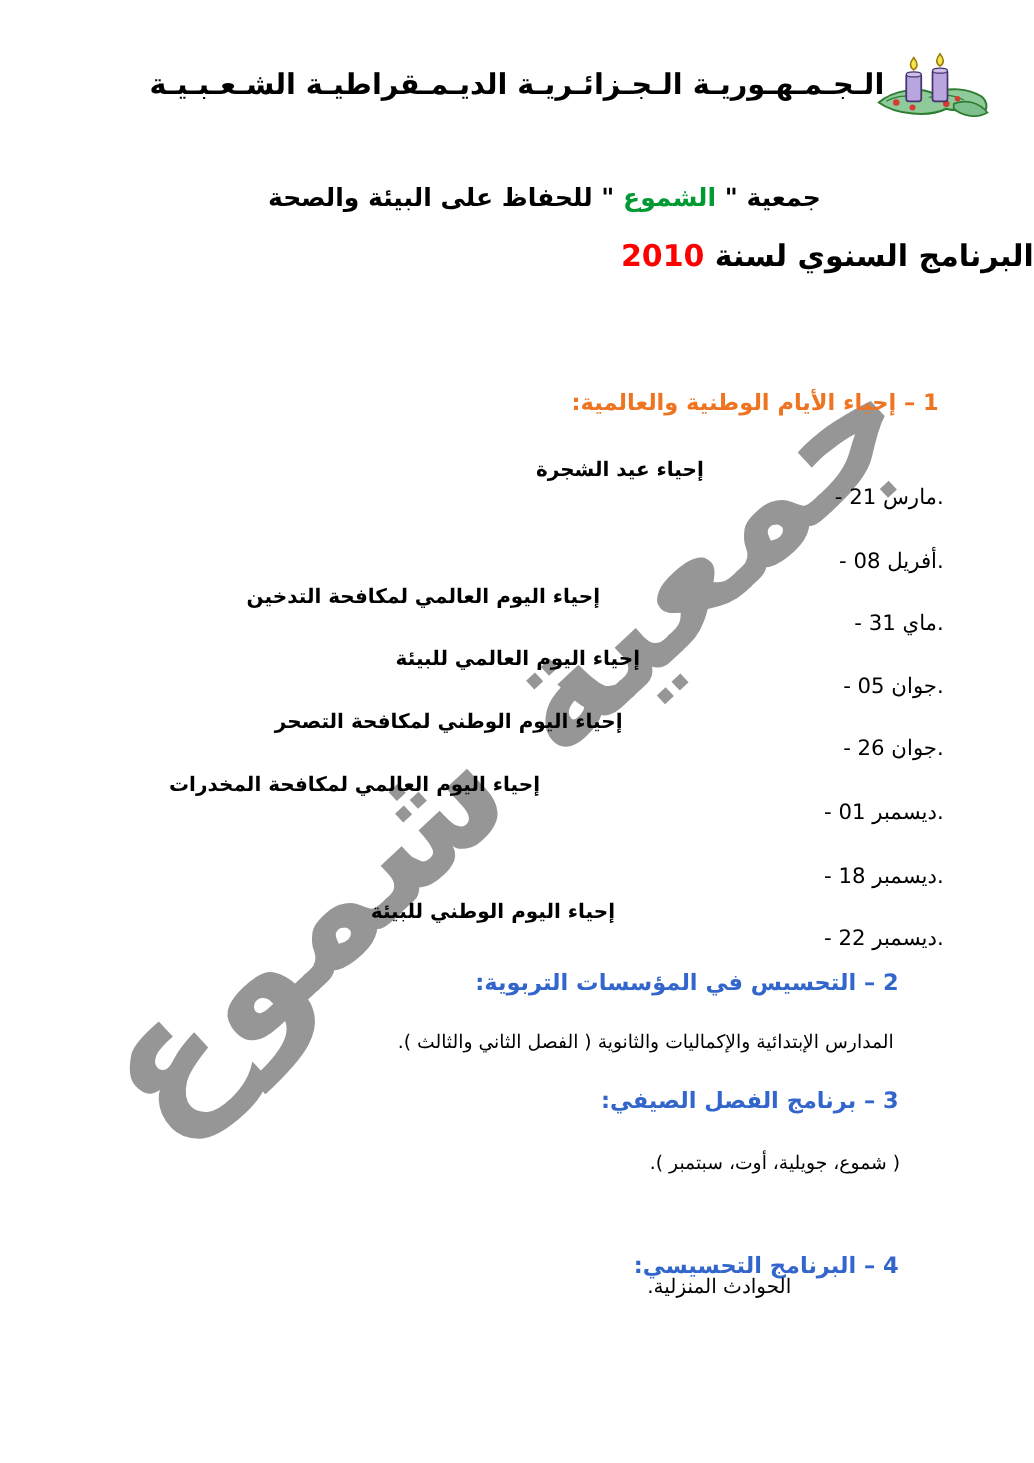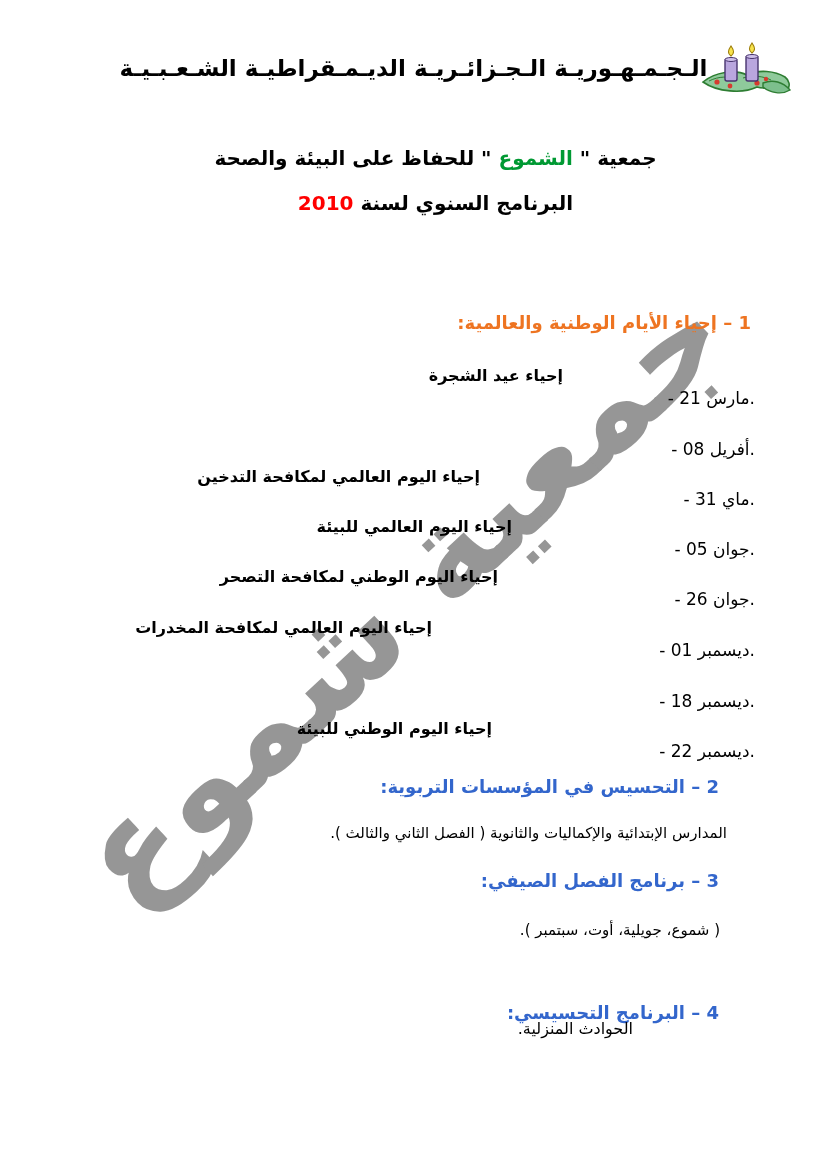--- a/index.html
+++ b/index.html
@@ -13,34 +13,34 @@
     position:absolute;z-index:0;left:55px;top:492px;width:750px;
     text-align:center;white-space:nowrap;
     font-size:132px;font-weight:bold;line-height:150px;
     color:var(--color-watermark_gray,#8e8e8e);
     transform:rotate(-43deg);transform-origin:center;
     opacity:0.92;pointer-events:none;
   }
   .title{top:55px;left:0;right:0;text-align:center;font-size:23px;font-weight:bold;letter-spacing:0.5px;}
   .org-line{top:146px;left:44px;right:0;text-align:center;font-size:20px;font-weight:bold;}
   .org-name{color:var(--color-green,#009933);}
-  .program-line{top:191px;left:44px;right:0;text-align:center;font-size:20px;font-weight:bold;}
+  .program-line{top:191px;left:44px;right:0;text-align:right;font-size:24px;font-weight:bold;}
   .program-year{color:var(--color-red,#ff0000);}
   .logo{top:42px;right:34px;width:96px;height:64px;}
 
   .heading{font-size:18px;font-weight:bold;white-space:nowrap;}
   .h-orange{color:var(--color-orange,#ee7421);}
   .h-blue{color:var(--color-blue,#3366cc);}
   .s1{top:312px;right:76px;}
   .s2{top:776px;right:108px;}
   .s3{top:870px;right:108px;}
   .s4{top:970px;right:108px;margin-top:32px;}
 
   .content-line{font-size:15px;white-space:nowrap;}
-  .c2{top:824px;right:100px;}
+  .c2{top:824px;right:112px;}
   .c3{top:921px;right:107px;}
   .c4{top:1019px;right:194px;font-size:16px;}
 
   .row{position:absolute;left:0;right:0;height:30px;z-index:1;}
   .row .date{position:absolute;top:2px;right:72px;direction:ltr;font-size:17px;white-space:nowrap;margin-top:20px;}
   .row .event{position:absolute;top:0;font-size:16px;font-weight:bold;white-space:nowrap;}
   .row-1{top:366px}.row-2{top:417px}.row-3{top:467px}.row-4{top:517px}
   .row-5{top:567px}.row-6{top:618px}.row-7{top:669px}.row-8{top:719px}
   .row-1 .event{right:264px}.row-2 .event{right:215px}.row-3 .event{right:347px}
   .row-4 .event{right:315px}.row-5 .event{right:329px}.row-6 .event{right:395px}

